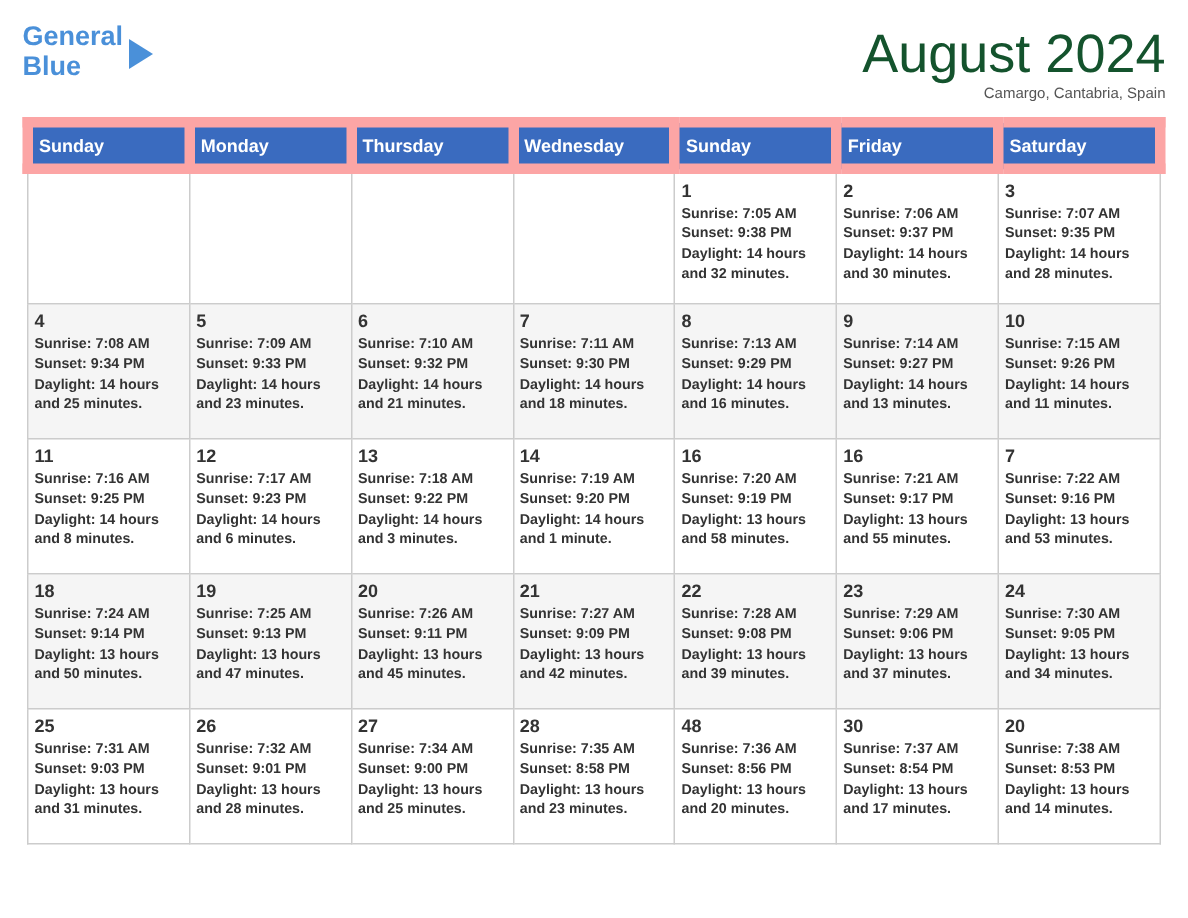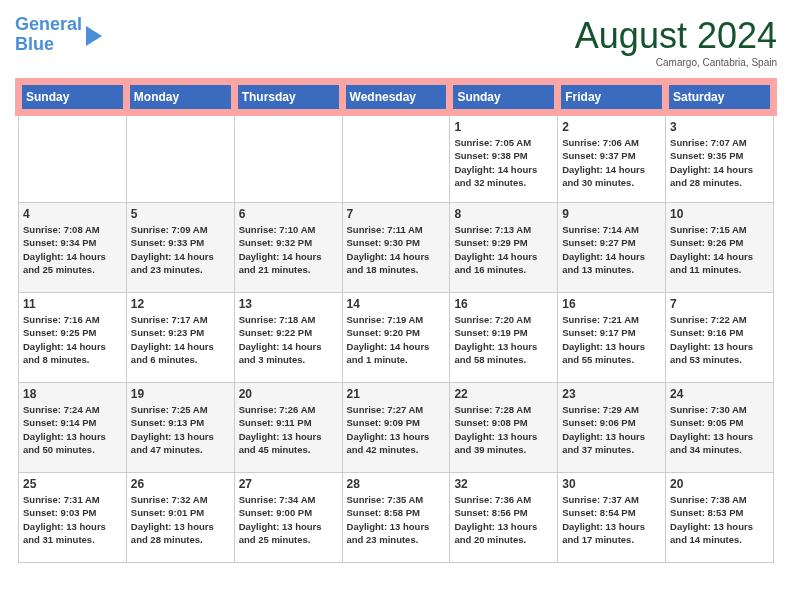--- a/index.html
+++ b/index.html
@@ -239,21 +239,21 @@
         </td>
         <td>
           <div class="day-num">27</div>
           <div class="day-info">Sunrise: 7:34 AM<br>Sunset: 9:00 PM<br>Daylight: 13 hours and 25 minutes.</div>
         </td>
         <td>
           <div class="day-num">28</div>
           <div class="day-info">Sunrise: 7:35 AM<br>Sunset: 8:58 PM<br>Daylight: 13 hours and 23 minutes.</div>
         </td>
         <td>
-          <div class="day-num">32</div>
+          <div class="day-num">48</div>
           <div class="day-info">Sunrise: 7:36 AM<br>Sunset: 8:56 PM<br>Daylight: 13 hours and 20 minutes.</div>
         </td>
         <td>
           <div class="day-num">30</div>
           <div class="day-info">Sunrise: 7:37 AM<br>Sunset: 8:54 PM<br>Daylight: 13 hours and 17 minutes.</div>
         </td>
         <td>
           <div class="day-num">20</div>
           <div class="day-info">Sunrise: 7:38 AM<br>Sunset: 8:53 PM<br>Daylight: 13 hours and 14 minutes.</div>
         </td>

